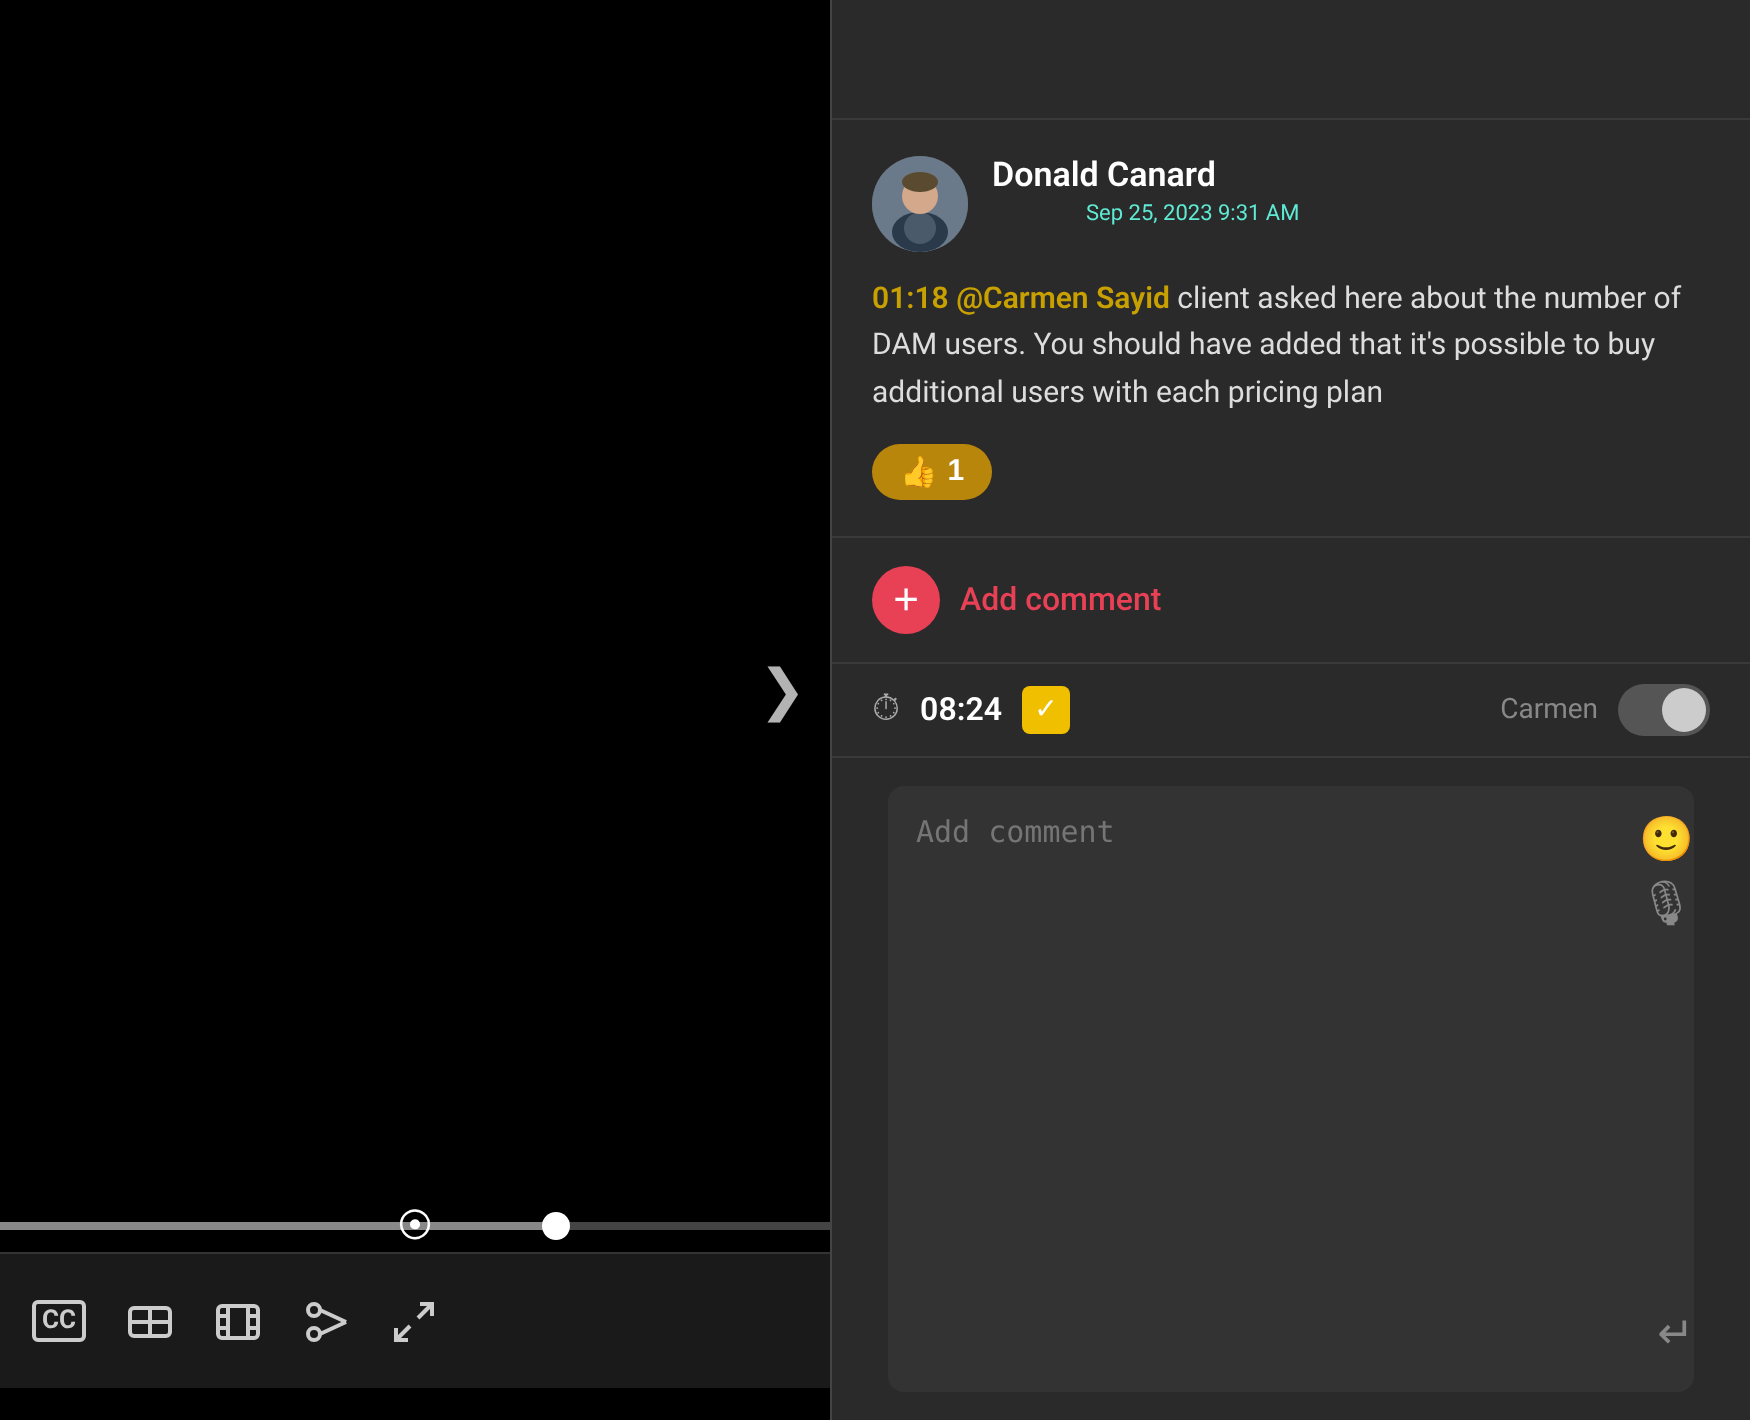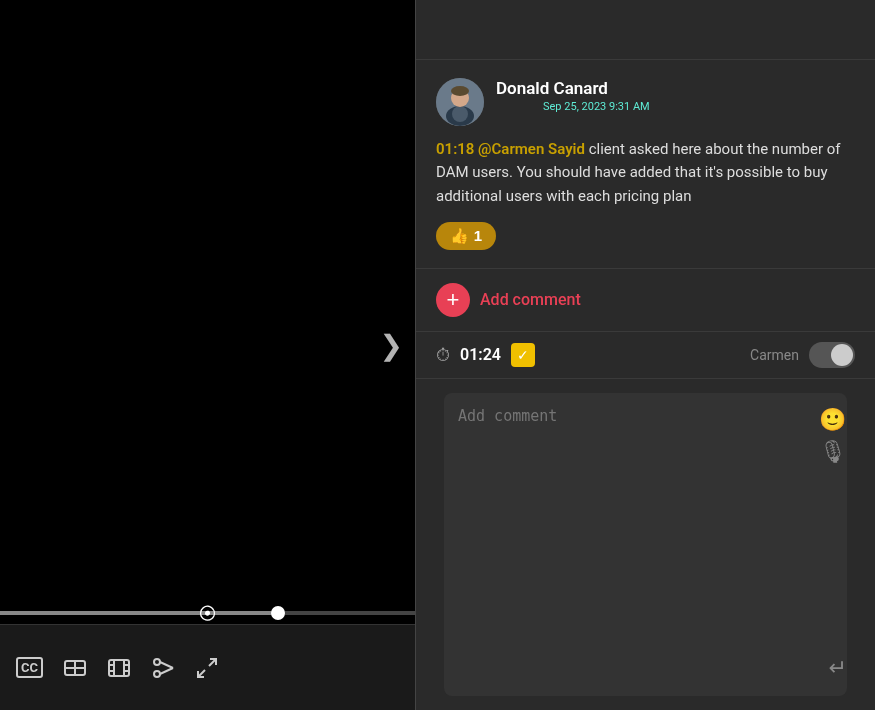--- a/index.html
+++ b/index.html
@@ -60,24 +60,24 @@
       bottom: 86px;
       left: 50%;
       transform: translateX(-50%);
       color: #fff;
       font-size: 18px;
     }
 
     
     .video-controls {
       position: absolute;
-      bottom: 0;
+      bottom: 16px;
       left: 0;
       right: 0;
-      height: 86px;
+      height: 68px;
       background: #1a1a1a;
       display: flex;
       align-items: center;
       padding: 0 16px;
       gap: 20px;
       border-top: 1px solid #333;
     }
     .control-icon {
       color: #ccc;
       font-size: 20px;
@@ -409,21 +409,21 @@
     </button>
   </div>
 
   <div class="add-marker-row">
     <button class="add-marker-btn">+</button>
     <span class="add-marker-label">Add comment</span>
   </div>
 
   <div class="marker-row">
     <span class="timer-icon">⏱</span>
-    <span class="marker-time">01:24</span>
+    <span class="marker-time">08:24</span>
     <div class="checkmark-icon">✓</div>
     <span class="approve-label">Carmen</span>
     <div class="toggle-switch">
       <div class="toggle-knob"></div>
     </div>
   </div>
 
   <div class="comment-input-area">
     <textarea class="comment-textarea" placeholder="Add comment" style=""></textarea>
     <span class="emoji-icon">🙂</span>

